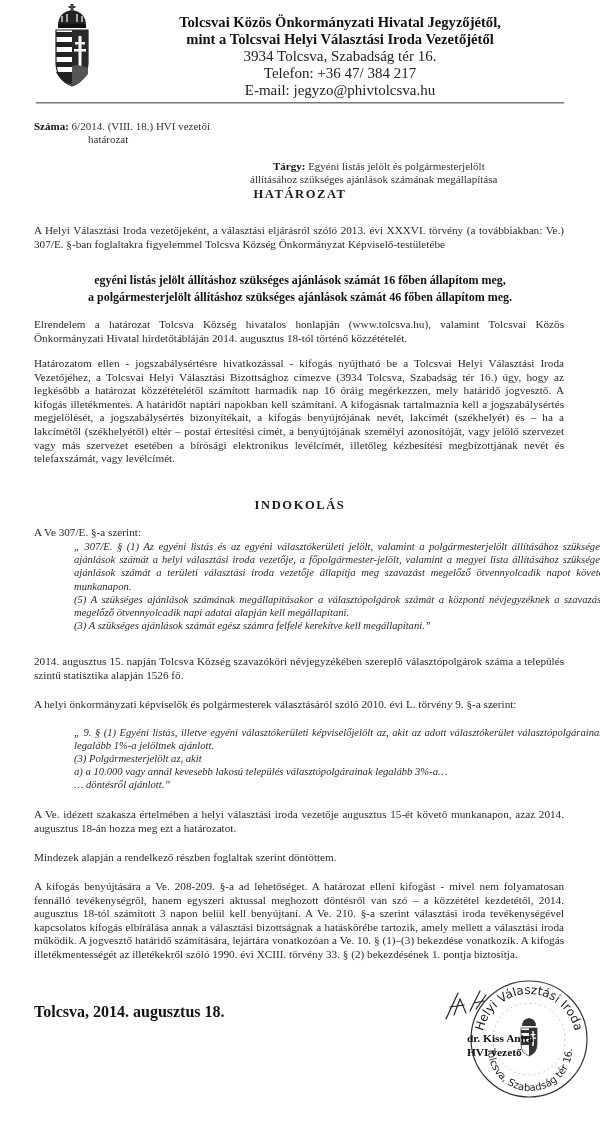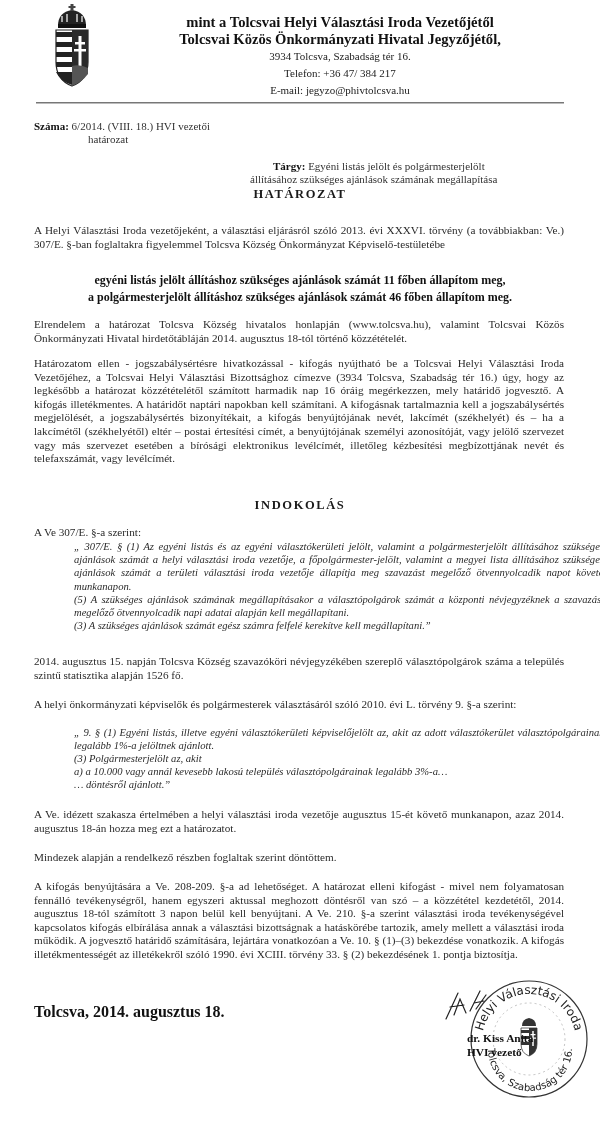--- a/index.html
+++ b/index.html
@@ -6,21 +6,21 @@
     body {
       width: 600px; height: 1121px; position: relative; overflow: hidden;
       font-family: "Liberation Serif", "DejaVu Serif", serif;
       color: #1a1a1a;
     }
     .abs { position: absolute; }
     
     .crest { left: 50px; top: 4px; width: 44px; height: 84px; }
     .lh { left: 120px; width: 440px; text-align: center; line-height: 17px; }
     .lh-title { top: 14px; font-weight: bold; font-size: 14.6px; color: #111; }
-    .lh-sub { top: 48px; font-size: 11px; color: #222; }
+    .lh-sub { top: 48px; font-size: 15px; color: #222; }
     .rule { left: 36px; top: 102px; width: 528px; height: 1px; background: #777; border-bottom: 1px solid #bbb; }
 
     .meta { font-size: 11px; line-height: 13px; color: #333; }
     .meta b { color: #111; }
     .szama { left: 34px; top: 120px; width: 200px; }
     .szama .cont { padding-left: 54px; display: block; }
     .targy { left: 250px; top: 120px; width: 310px; margin-top: 40px; }
     .targy .cont { display: block; padding-left: 0px; }
 
     .heading { left: 0; width: 600px; text-align: center; font-weight: bold; font-size: 12.5px; letter-spacing: 1.6px; color: #1a1a1a; }
@@ -65,22 +65,22 @@
   <path d="M22 26 H38 V58 Q38 76 22 82 Z" fill="#2a2a2a"></path>
   <g fill="#fff">
     <rect x="28.5" y="32" width="3" height="30"></rect>
     <rect x="25" y="38" width="10" height="2.5"></rect>
     <rect x="24" y="45" width="12" height="2.5"></rect>
   </g>
   <path d="M22 62 Q30 60 38 64 V70 Q32 78 22 82 Z" fill="#555"></path>
 </svg>
 
 <div class="abs lh lh-title">
+  <div>Tolcsvai Közös Önkormányzati Hivatal Jegyzőjétől,</div>
   <div>mint a Tolcsvai Helyi Választási Iroda Vezetőjétől</div>
-  <div>Tolcsvai Közös Önkormányzati Hivatal Jegyzőjétől,</div>
 </div>
 <div class="abs lh lh-sub">
   <div>3934 Tolcsva, Szabadság tér 16.</div>
   <div>Telefon: +36 47/ 384 217</div>
   <div>E-mail: jegyzo@phivtolcsva.hu</div>
 </div>
 <div class="abs rule"></div>
 
 <div class="abs meta szama">
   <b>Száma:</b>
@@ -89,21 +89,21 @@
 </div>
 <div class="abs meta targy">
   <b style="margin-left:23px">Tárgy:</b>
   <span>Egyéni listás jelölt és polgármesterjelölt</span>
   <span class="cont">állításához  szükséges ajánlások számának megállapítása</span>
 </div>
 
 <div class="abs heading h1">HATÁROZAT</div>
 <div class="abs p" style="top:224px">A Helyi Választási Iroda vezetőjeként, a választási eljárásról szóló 2013. évi XXXVI. törvény (a továbbiakban: Ve.) 307/E. §-ban foglaltakra figyelemmel Tolcsva Község Önkormányzat Képviselő-testületébe</div>
 <div class="abs decision" style="top:272px">
-  <div>egyéni listás jelölt állításhoz szükséges ajánlások számát 11 főben állapítom meg,</div>
+  <div>egyéni listás jelölt állításhoz szükséges ajánlások számát 16 főben állapítom meg,</div>
   <div>a polgármesterjelölt állításhoz szükséges ajánlások számát 46 főben állapítom meg.</div>
 </div>
 <div class="abs p" style="top:318px">Elrendelem a határozat Tolcsva Község hivatalos honlapján (www.tolcsva.hu), valamint Tolcsvai Közös Önkormányzati Hivatal hirdetőtábláján 2014. augusztus 18-tól történő közzétételét.</div>
 <div class="abs p" style="top:357px">Határozatom ellen - jogszabálysértésre hivatkozással - kifogás nyújtható be a Tolcsvai Helyi Választási Iroda Vezetőjéhez, a Tolcsvai Helyi Választási Bizottsághoz címezve (3934 Tolcsva, Szabadság tér 16.) úgy, hogy az legkésőbb a határozat közzétételétől számított harmadik nap 16 óráig megérkezzen, mely határidő jogvesztő. A kifogás illetékmentes. A határidőt naptári napokban kell számítani. A kifogásnak tartalmaznia kell a jogszabálysértés megjelölését, a jogszabálysértés bizonyítékait, a kifogás benyújtójának nevét, lakcímét (székhelyét) és – ha a lakcímétől (székhelyétől) eltér – postai értesítési címét, a benyújtójának személyi azonosítóját, vagy jelölő szervezet vagy más szervezet esetében a bírósági elektronikus levélcímét, illetőleg kézbesítési megbízottjának nevét és telefaxszámát, vagy levélcímét.</div>
 
 <div class="abs heading h2">INDOKOLÁS</div>
 <div class="abs p" style="top:526px">A Ve 307/E. §-a szerint:</div>
 <div class="abs p it" style="top:540px">„ 307/E. § (1) Az egyéni listás és az egyéni választókerületi jelölt, valamint a polgármesterjelölt állításához szükséges ajánlások számát a helyi választási iroda vezetője, a főpolgármester-jelölt, valamint a megyei lista állításához szükséges ajánlások számát a területi választási iroda vezetője állapítja meg szavazást megelőző ötvennyolcadik napot követő munkanapon.</div>
 <div class="abs p it" style="top:593px">(5) A szükséges ajánlások számának megállapításakor a választópolgárok számát a központi névjegyzéknek a szavazást megelőző ötvennyolcadik napi adatai alapján kell megállapítani.</div>
 <div class="abs p it" style="top:619px">(3) A szükséges ajánlások számát egész számra felfelé kerekítve kell megállapítani.”</div>

